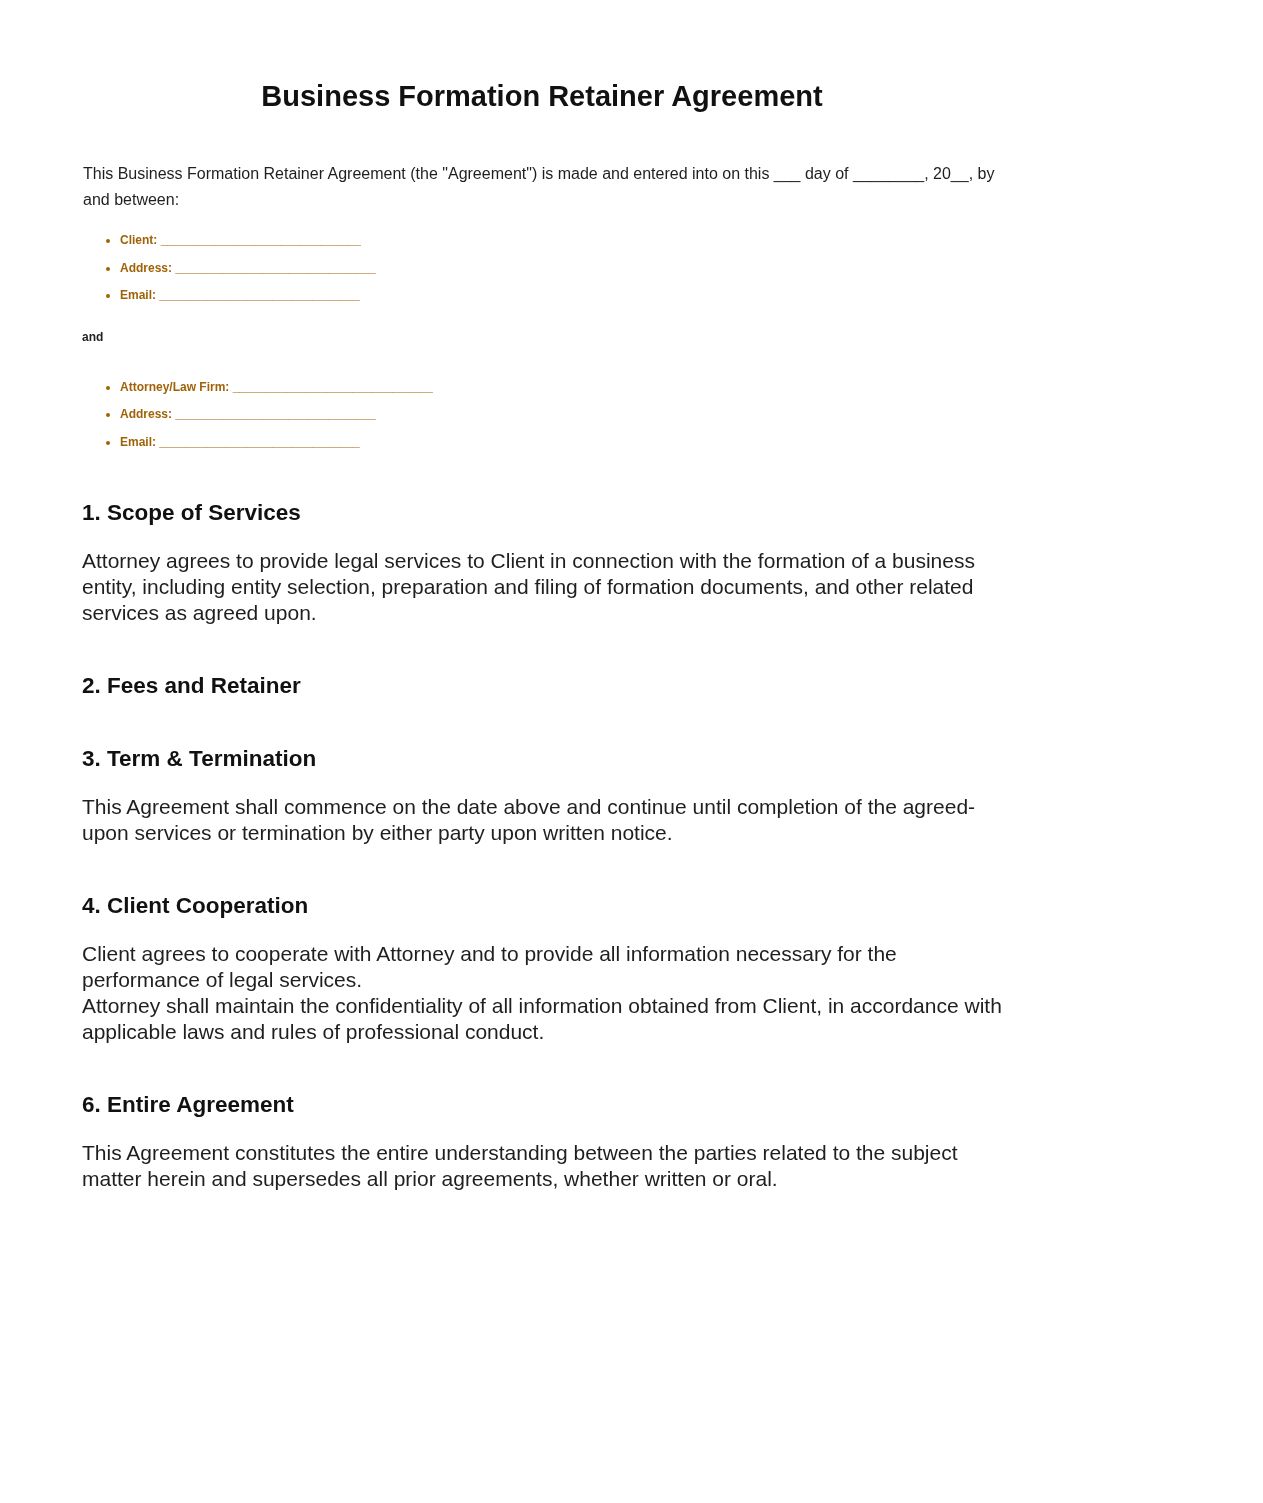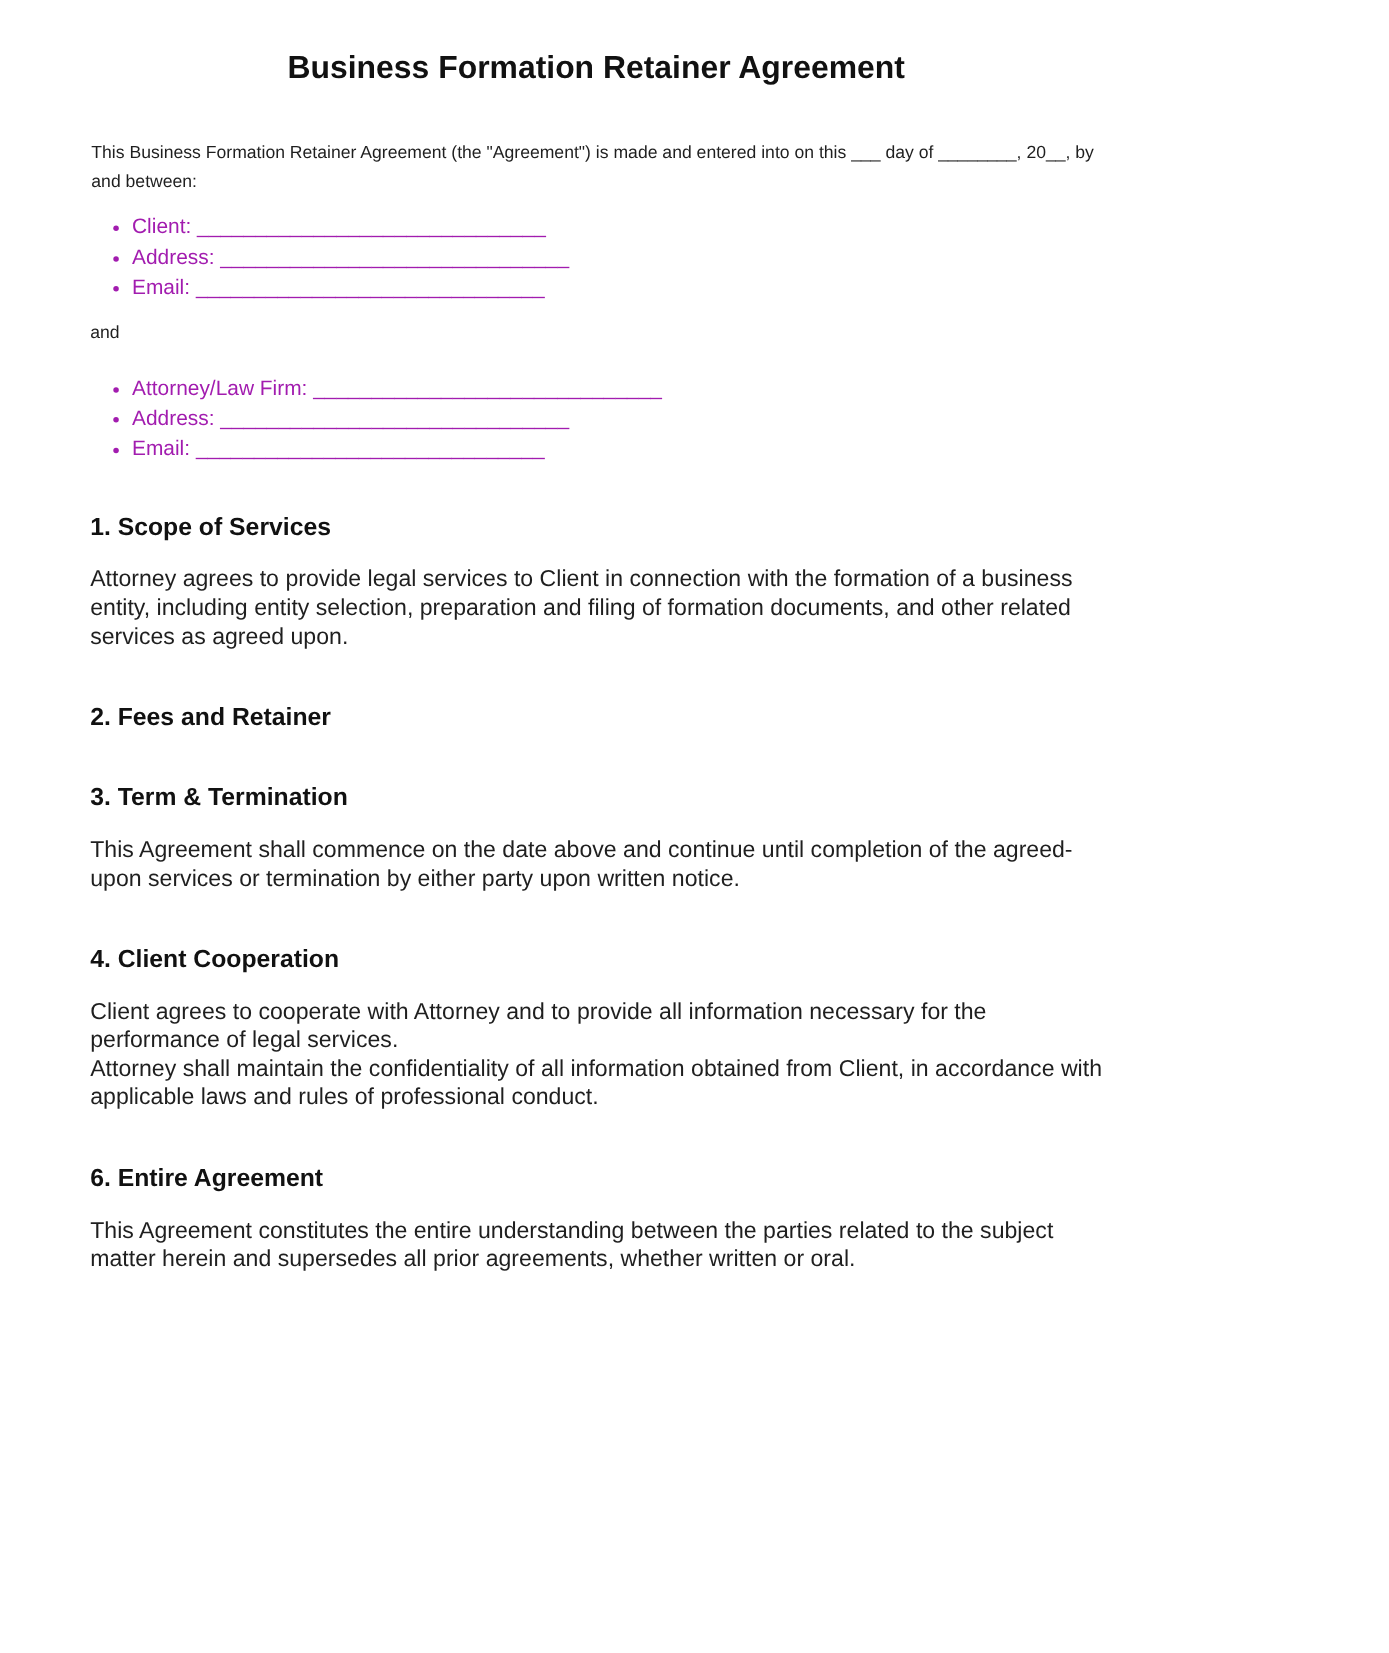--- a/index.html
+++ b/index.html
@@ -11,49 +11,50 @@
   body {
     width: 1263px;
     height: 1503px;
     font-family: "Liberation Sans", "DejaVu Sans", sans-serif;
     color: #1f1f1f;
     overflow: hidden;
   }
   .page {
     width: 1084px;
     height: 1503px;
-    padding: 46px 82px 0 82px;
+    padding: 80px 82px 0 82px;
   }
   .doc-title {
     font-size: 29px;
     font-weight: 700;
     text-align: center;
     margin: 0 0 48px 0;
     color: #111111;
   }
   .intro {
     font-size: 16px;
     line-height: 26px;
     margin: 0 0 14px 1px;
   }
   ul.fields {
     margin: 14px 0 14px 0;
     padding-left: 38px;
     list-style-type: disc;
   }
   ul.fields li {
-    font-size: 19px;
+    font-size: 12px;
     line-height: 27.5px;
-    font-weight: 400;
-    color: #a21caf;
+    font-weight: 700;
+    color: #a16207;
   }
   .connector {
-    font-size: 16px;
+    font-size: 12px;
     line-height: 26px;
     margin: 8px 0 24px 0;
+    font-weight: bold;
   }
   .section-heading {
     font-size: 22.5px;
     font-weight: 700;
     color: #111111;
     margin: 47px 0 22px 0;
   }
   .section-body {
     font-size: 21px;
     line-height: 26px;

